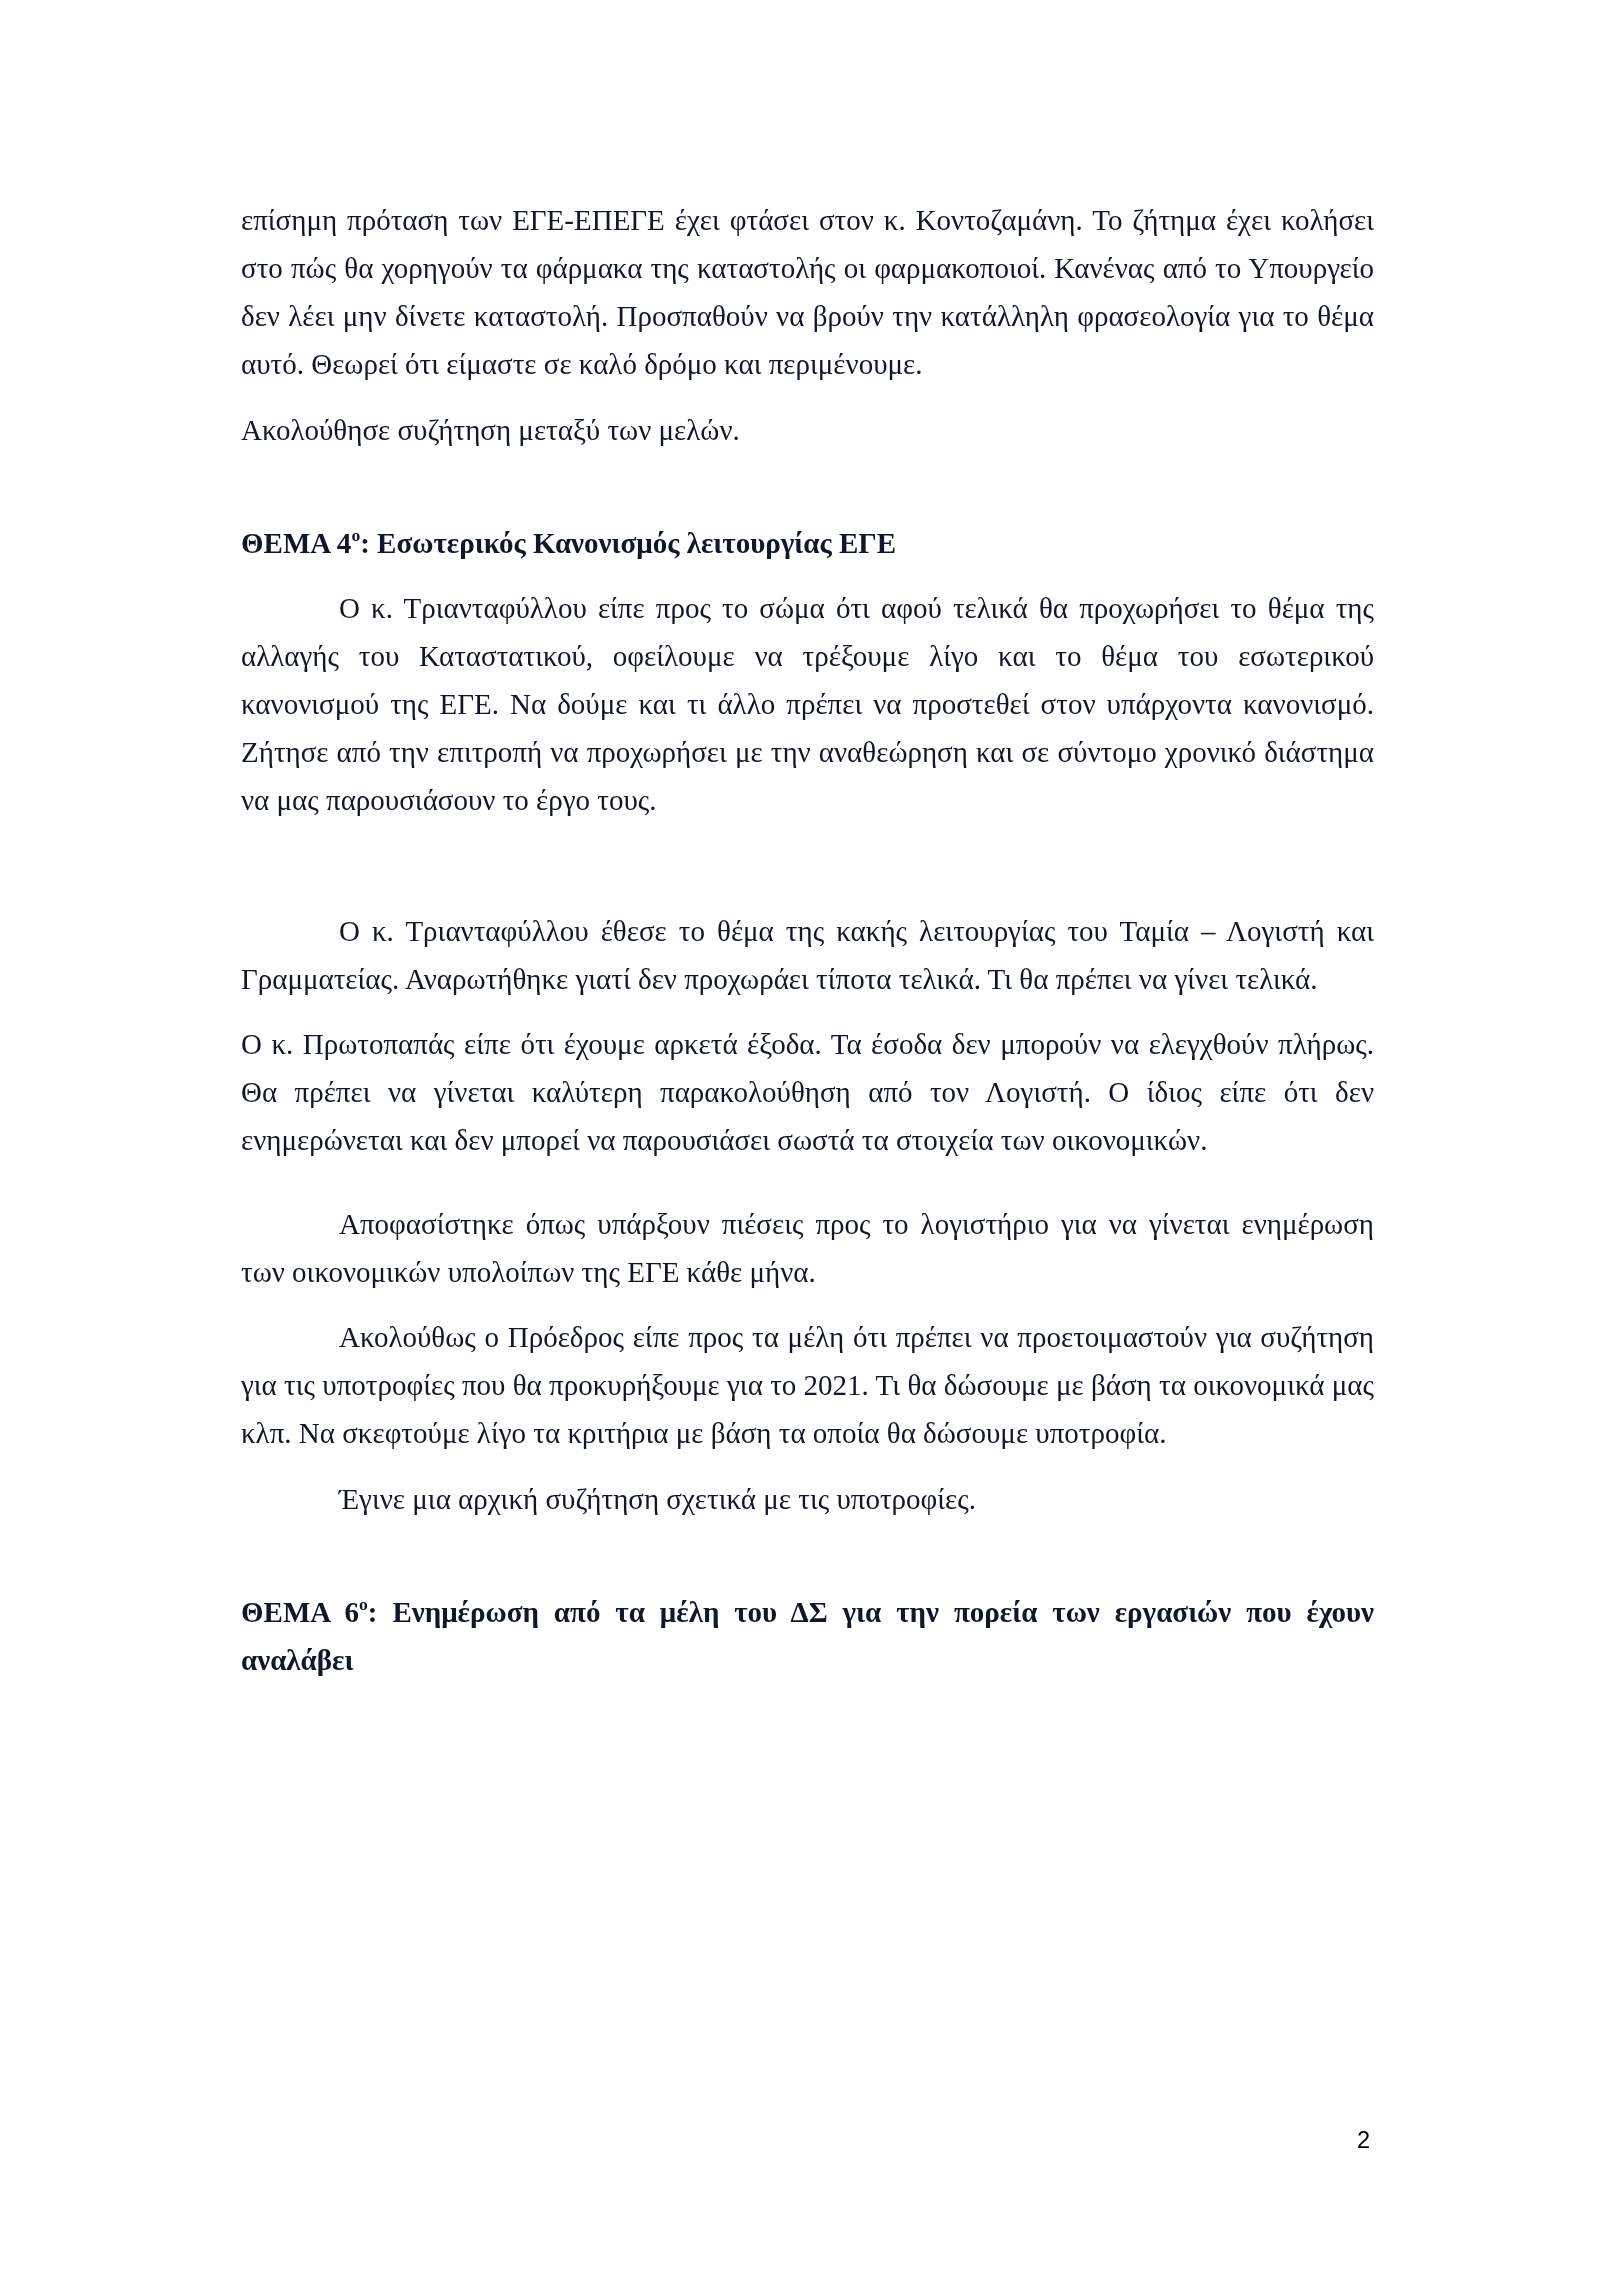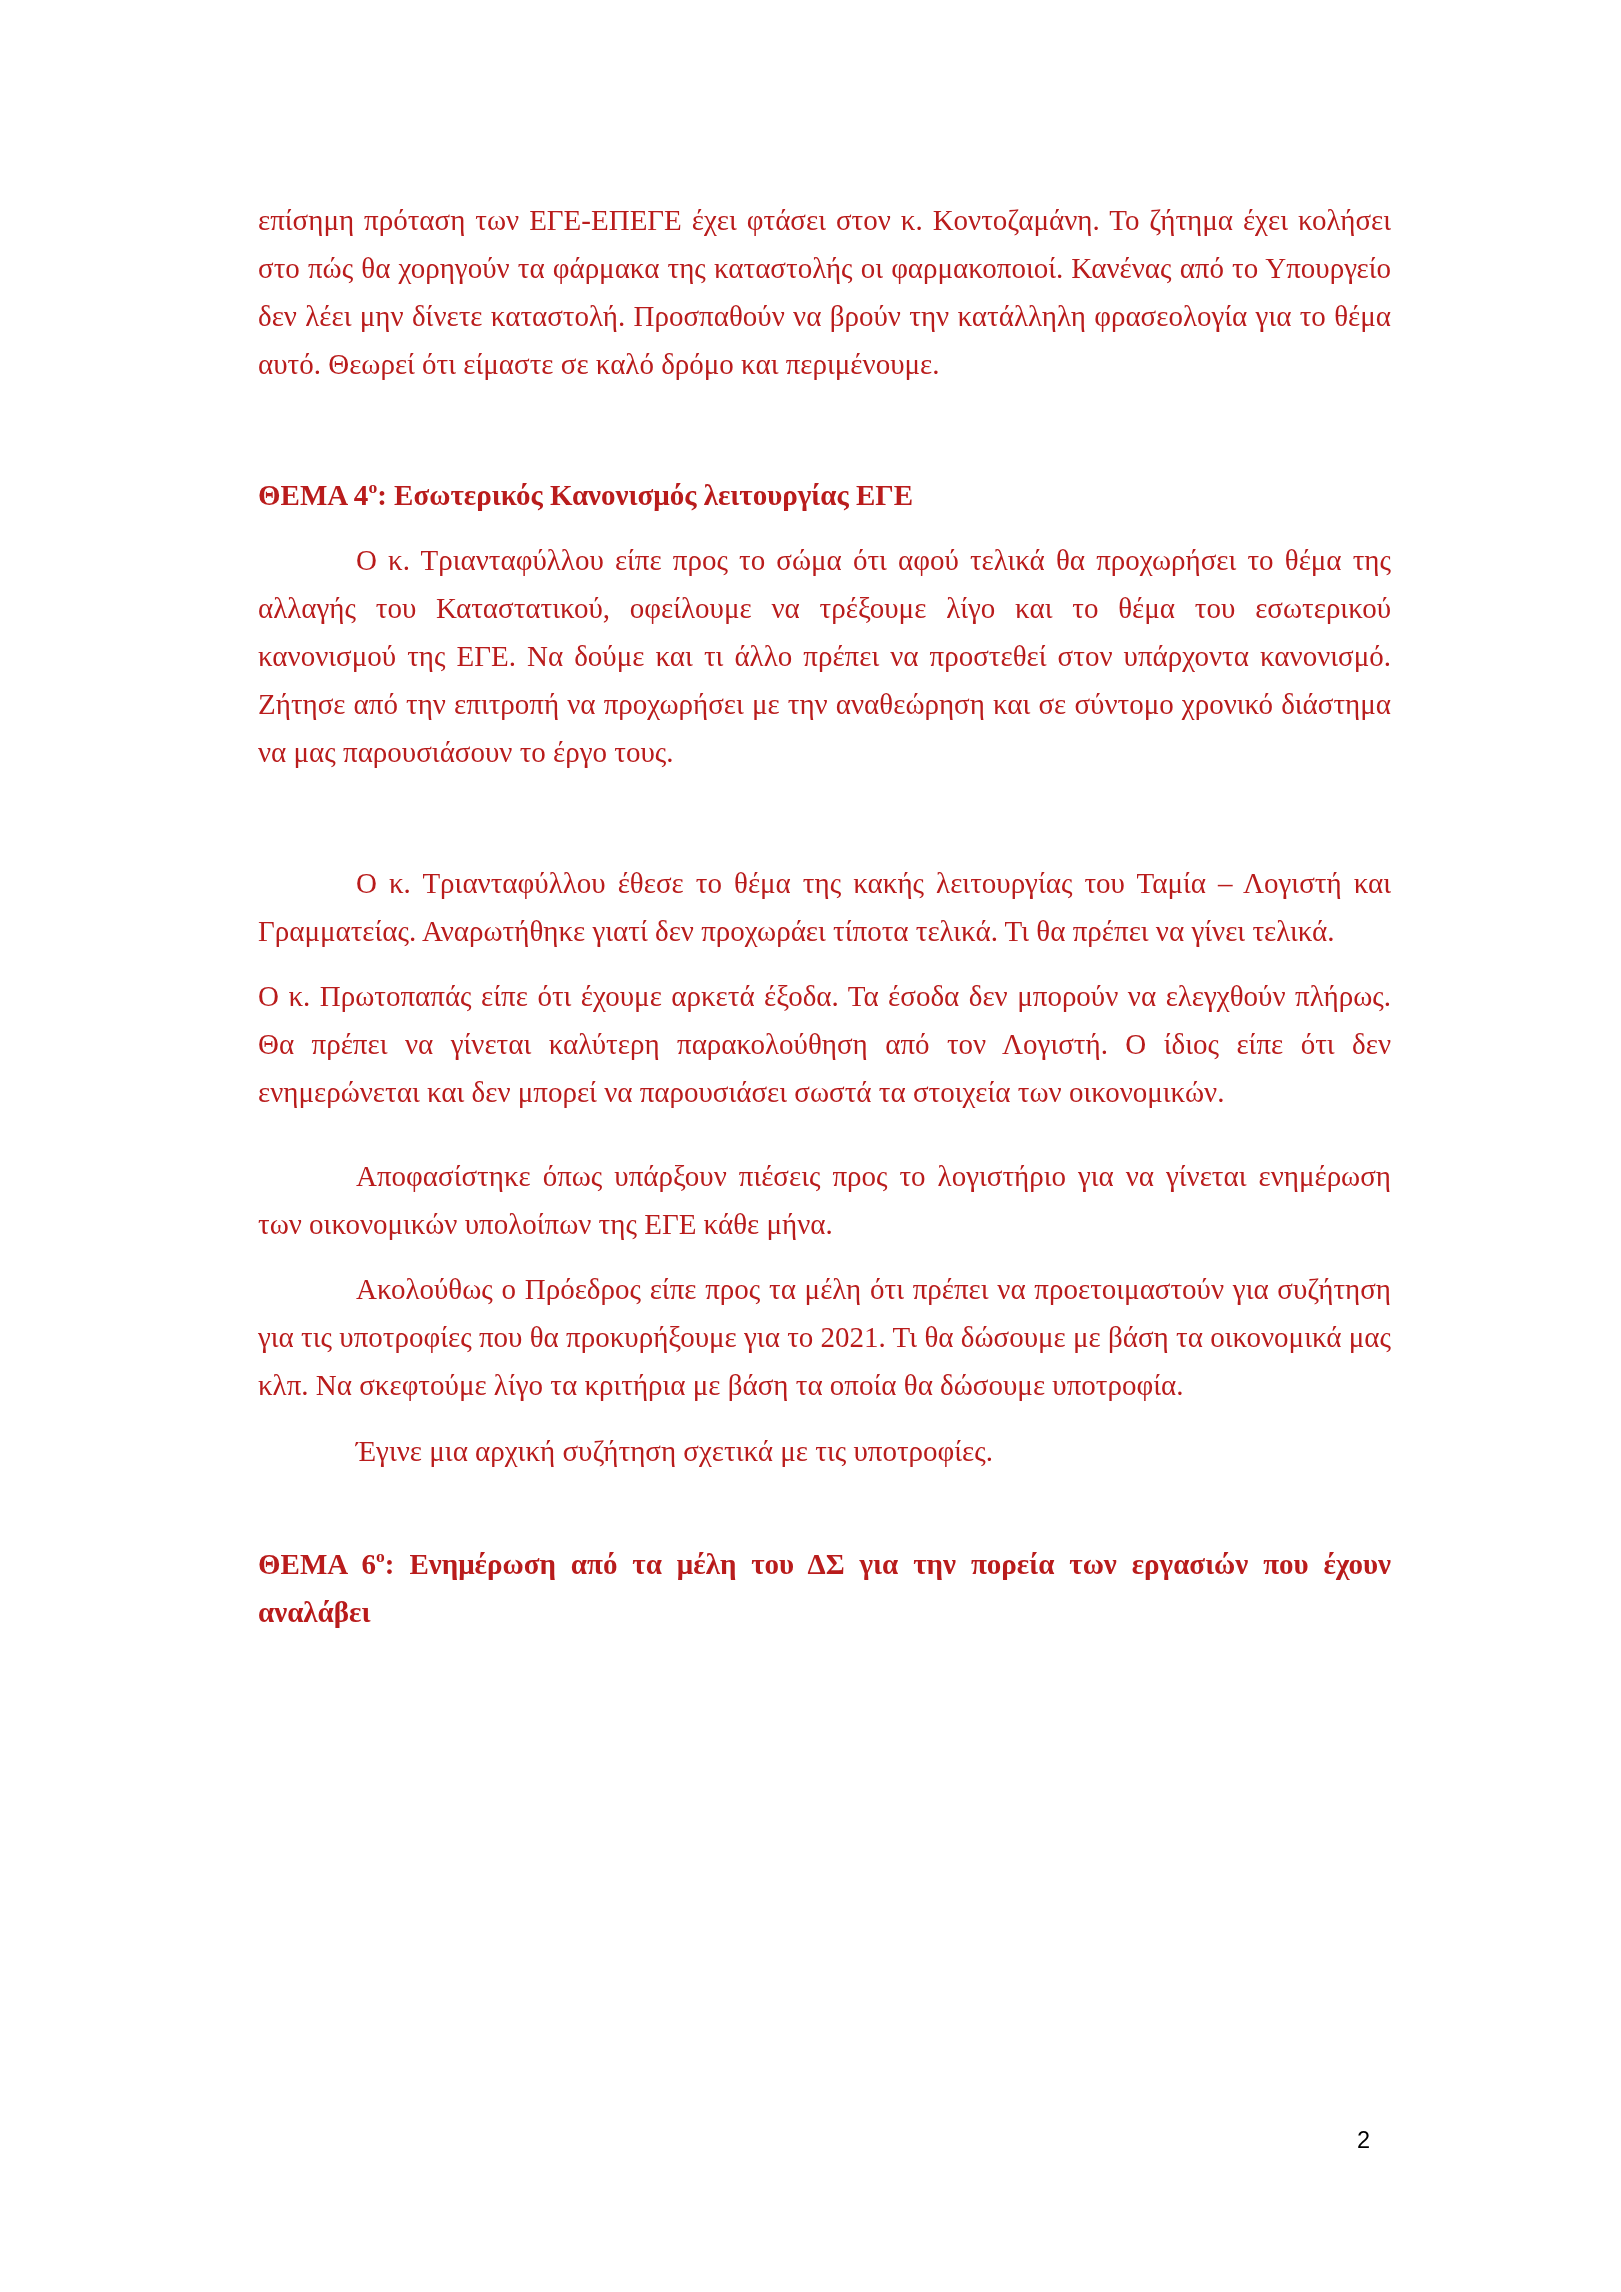--- a/index.html
+++ b/index.html
@@ -1,40 +1,41 @@
 <!DOCTYPE html>
 <html><head>
 <meta charset="utf-8">
 <style>
   html, body { margin: 0; padding: 0; background: #ffffff; }
   body { width: 1621px; height: 2293px; position: relative; overflow: hidden; }
   .page { position: absolute; left: 0; top: 0; width: 1621px; height: 2293px; background: #ffffff; }
   .content {
-    position: absolute; left: 258px; top: 196px; width: 1133px;
-    font-family: "Liberation Serif", serif; font-size: 29px; line-height: 48px; color: #b91c1c;
+    position: absolute; left: 241px; top: 196px; width: 1133px;
+    font-family: "Liberation Serif", serif; font-size: 29px; line-height: 48px; color: #0f172a;
   }
   .content p { margin: 0; text-align: justify; }
   .gap-s { height: 17.6px; }
   .gap-l { height: 65px; }
   .heading { font-weight: bold; text-align: center; font-family: Liberation Serif, serif; }
   .indent { text-indent: 98px; }
   .heading sup { font-size: 17.6px; vertical-align: 11.8px; line-height: 0; }
   .page-number {
     position: absolute; left: 1357px; top: 2127px;
     font-family: "Liberation Sans", sans-serif; font-size: 23.5px; color: #000;
   }
 </style>
 </head>
 <body>
 
 <div class="page">
   <div class="content">
 
     <p>επίσημη πρόταση των ΕΓΕ-ΕΠΕΓΕ έχει φτάσει στον κ. Κοντοζαμάνη. Το ζήτημα έχει κολήσει στο πώς θα χορηγούν τα φάρμακα της καταστολής οι φαρμακοποιοί. Κανένας από το Υπουργείο δεν λέει μην δίνετε καταστολή. Προσπαθούν να βρούν την κατάλληλη φρασεολογία για το θέμα αυτό. Θεωρεί ότι είμαστε σε καλό δρόμο και περιμένουμε.</p>
     <div class="gap-s"></div>
+    <p>Ακολούθησε συζήτηση μεταξύ των μελών.</p>
 
     <div class="gap-l"></div>
     <p class="heading"><span>ΘΕΜΑ 4</span><sup>ο</sup><span>: Εσωτερικός Κανονισμός λειτουργίας ΕΓΕ</span></p>
     <div class="gap-s"></div>
     <p class="indent">Ο κ. Τριανταφύλλου είπε προς το σώμα ότι αφού τελικά θα προχωρήσει το θέμα της αλλαγής του Καταστατικού, οφείλουμε να τρέξουμε λίγο και το θέμα του εσωτερικού κανονισμού της ΕΓΕ. Να δούμε και τι άλλο πρέπει να προστεθεί στον υπάρχοντα κανονισμό. Ζήτησε από την επιτροπή να προχωρήσει με την αναθεώρηση και σε σύντομο χρονικό διάστημα να μας παρουσιάσουν το έργο τους.</p>
 
     <div class="gap-l"></div>
     <div class="gap-s"></div>
     <p class="indent">Ο κ. Τριανταφύλλου έθεσε το θέμα της κακής λειτουργίας του Ταμία – Λογιστή και Γραμματείας. Αναρωτήθηκε γιατί δεν προχωράει τίποτα τελικά. Τι θα πρέπει να γίνει τελικά.</p>
     <div class="gap-s"></div>

